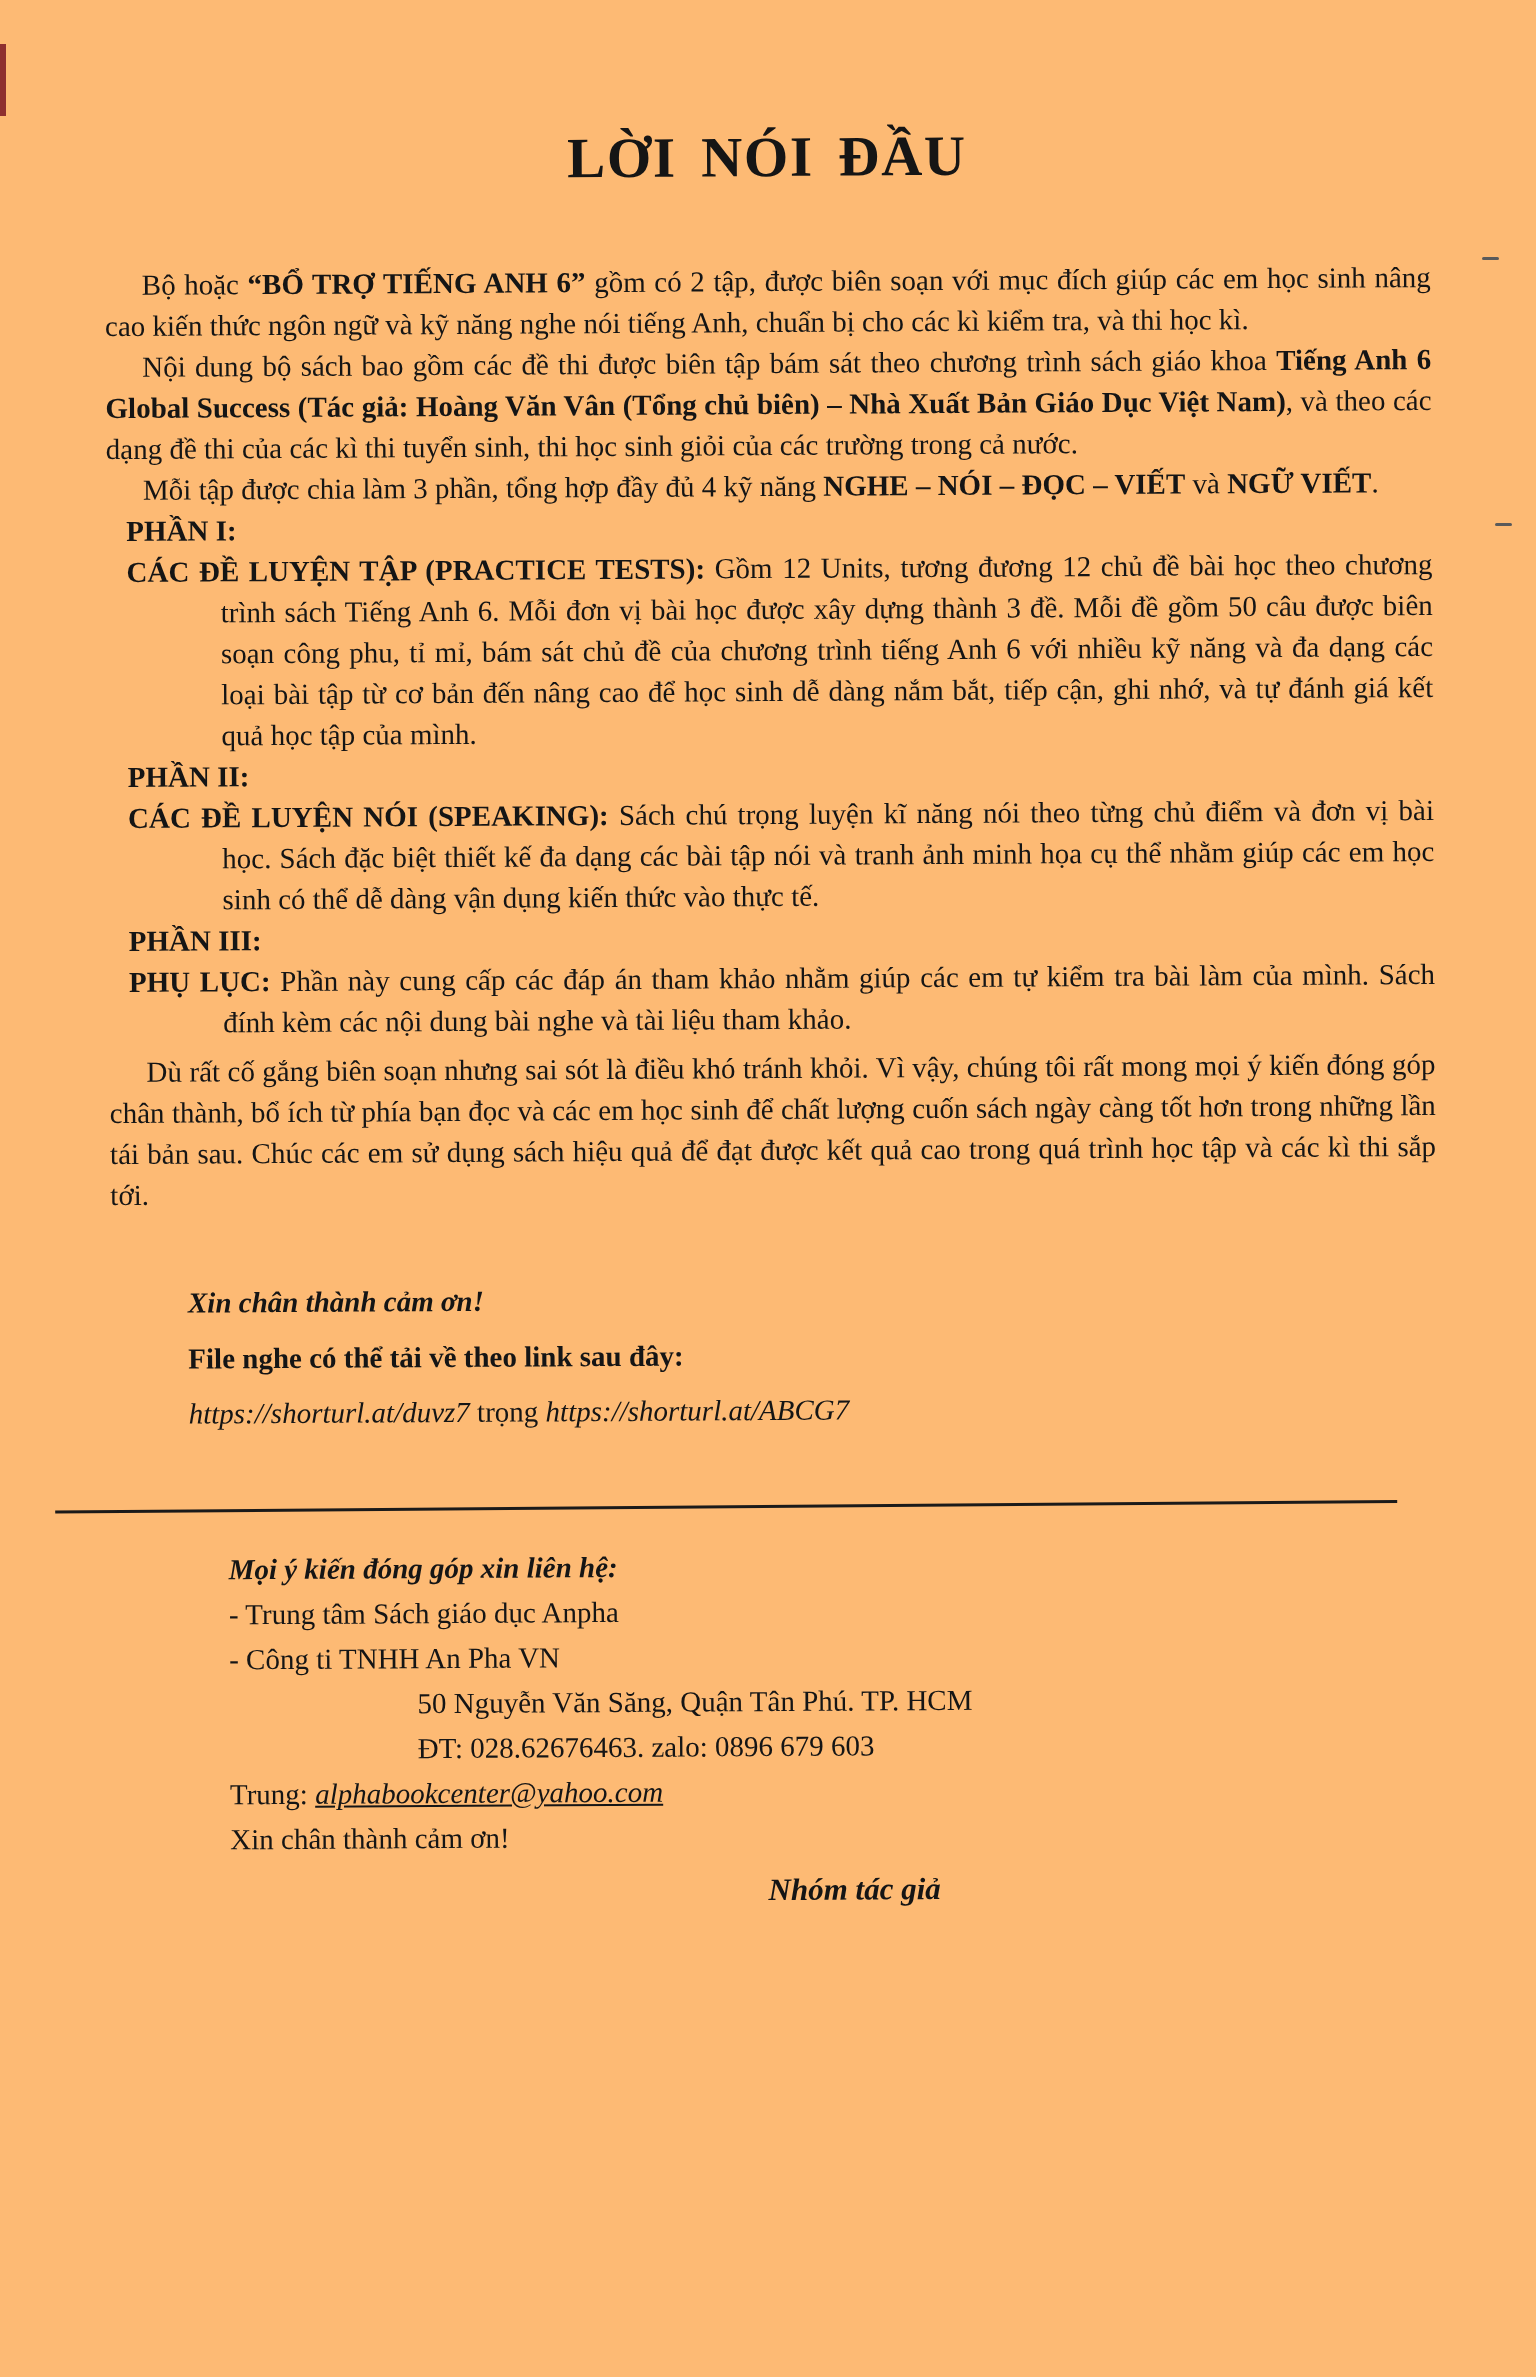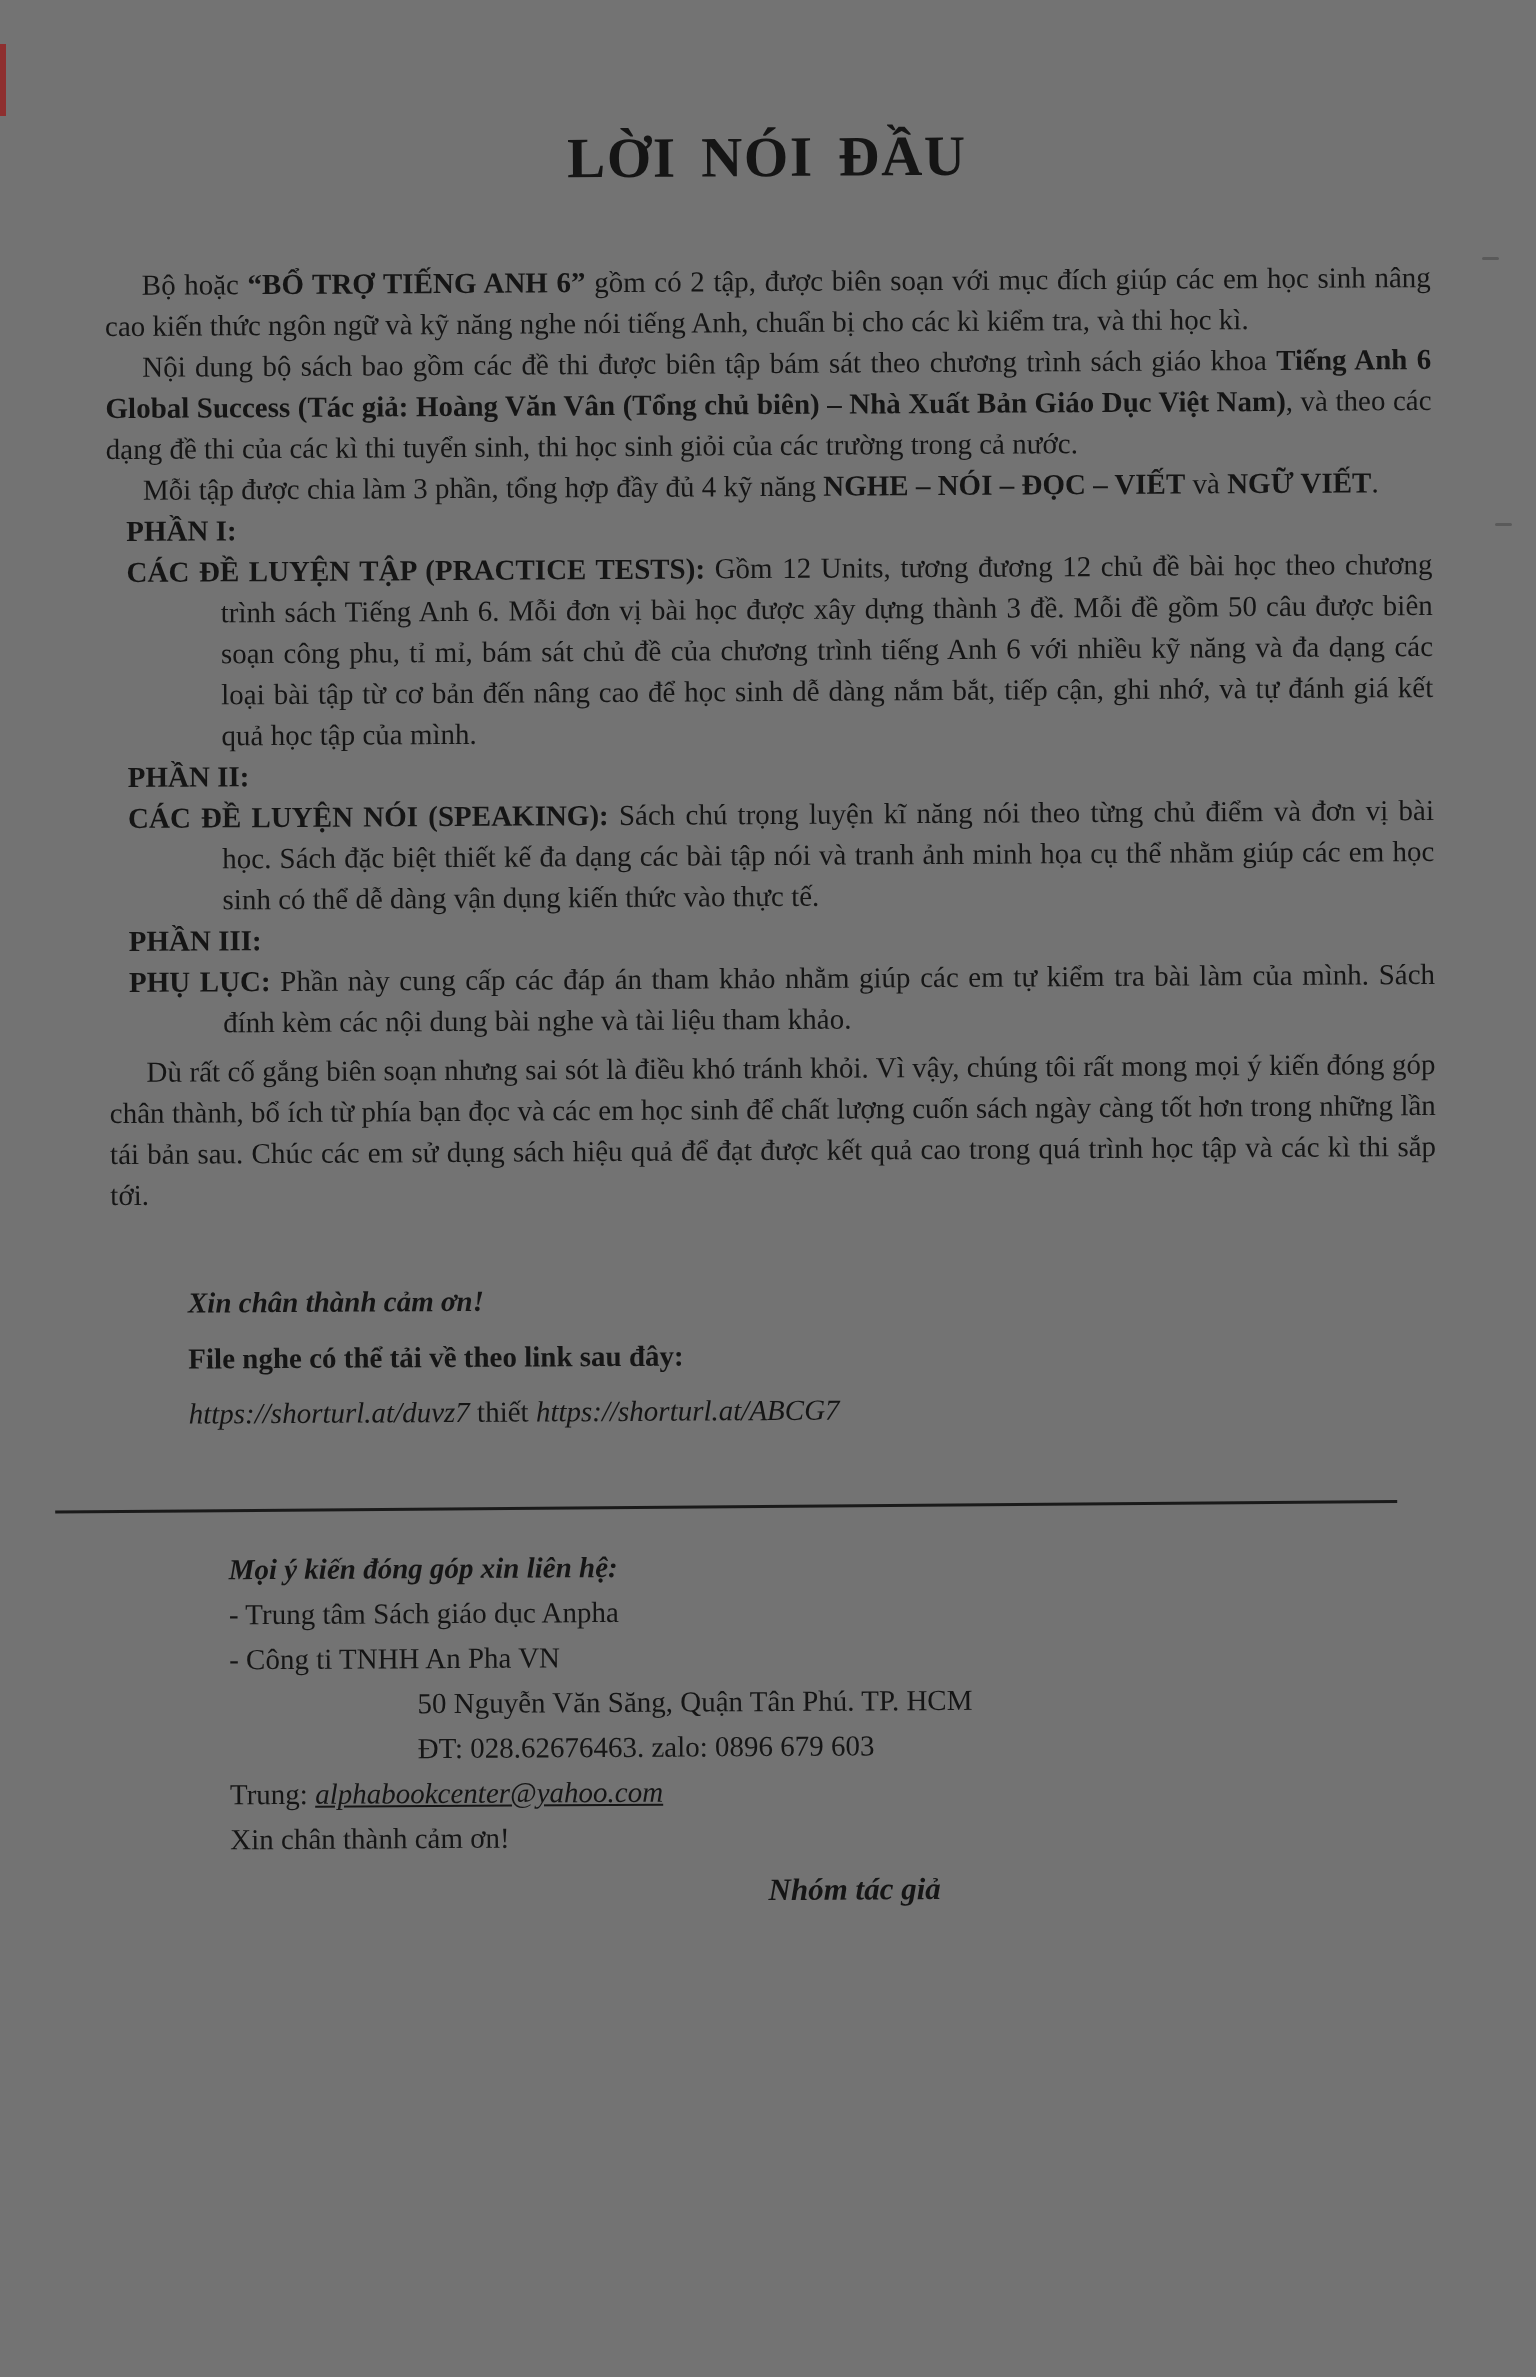--- a/index.html
+++ b/index.html
@@ -1,20 +1,20 @@
 <!DOCTYPE html>
 <html lang="vi" style="font-size:13.5px"><head>
 <meta charset="utf-8">
 <style>
   * { box-sizing: border-box; }
   html, body { margin: 0; padding: 0; background: #f1efe9; }
   .page {
     width: 1537px;
     height: 2377px;
-    background: #737373;
+    background: #fdba74;
     position: relative;
     overflow: hidden;
     font-family: "Liberation Serif", "DejaVu Serif", serif;
     color: #151515;
   }
   .content {
     padding: 124px 108px 0 103px;
     transform: rotate(-0.35deg);
     transform-origin: 50% 0;
   }
@@ -115,21 +115,21 @@
     <p class="part-body"><span class="b">CÁC ĐỀ LUYỆN NÓI (SPEAKING):</span><span> Sách chú trọng luyện kĩ  năng nói theo từng chủ điểm và đơn vị bài học. Sách đặc biệt thiết kế đa dạng các bài tập nói và tranh ảnh minh họa cụ thể nhằm giúp các em học sinh có thể dễ dàng vận dụng kiến thức vào thực tế.</span></p>
 
     <p class="part-heading">PHẦN III:</p>
     <p class="part-body"><span class="b">PHỤ LỤC:</span><span> Phần này cung cấp các đáp án tham khảo nhằm giúp các em tự kiểm tra bài làm của mình. Sách đính kèm các nội dung bài nghe và tài liệu tham khảo.</span></p>
 
     <p class="body indent closing">Dù rất cố gắng biên soạn nhưng sai sót là điều khó tránh khỏi. Vì vậy, chúng tôi rất mong mọi ý kiến đóng góp chân thành, bổ ích từ phía bạn đọc và các em học sinh để chất lượng cuốn sách ngày càng tốt hơn trong những lần tái bản sau. Chúc các em sử dụng sách hiệu quả để đạt được kết quả cao trong quá trình học tập và các kì thi sắp tới.</p>
 
     <div class="signoff">
       <p class="thanks">Xin chân thành cảm ơn!</p>
       <p class="note">File nghe có thể tải về theo link sau đây:</p>
-      <p class="links"><span class="i">https://shorturl.at/duvz7</span><span> thiết </span><span class="i">https://shorturl.at/ABCG7</span></p>
+      <p class="links"><span class="i">https://shorturl.at/duvz7</span><span> trọng </span><span class="i">https://shorturl.at/ABCG7</span></p>
     </div>
 
     <div class="divider"></div>
 
     <div class="contact">
       <p class="c-heading">Mọi ý kiến đóng góp xin liên hệ:</p>
       <p>- Trung tâm Sách giáo dục Anpha</p>
       <p>- Công ti TNHH An Pha VN</p>
       <p class="addr">50 Nguyễn Văn Săng, Quận Tân Phú. TP. HCM</p>
       <p class="addr">ĐT: 028.62676463. zalo: 0896 679 603</p>

